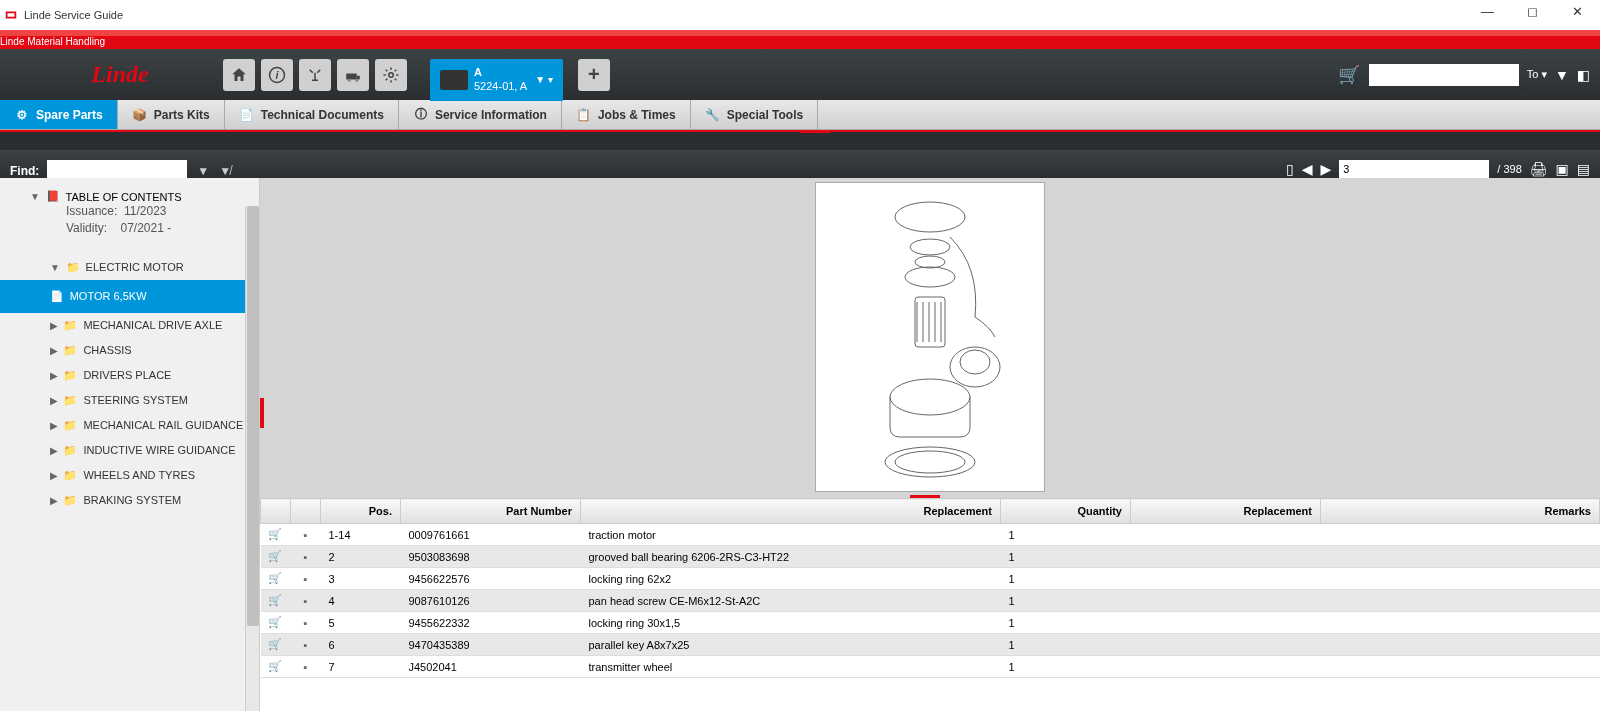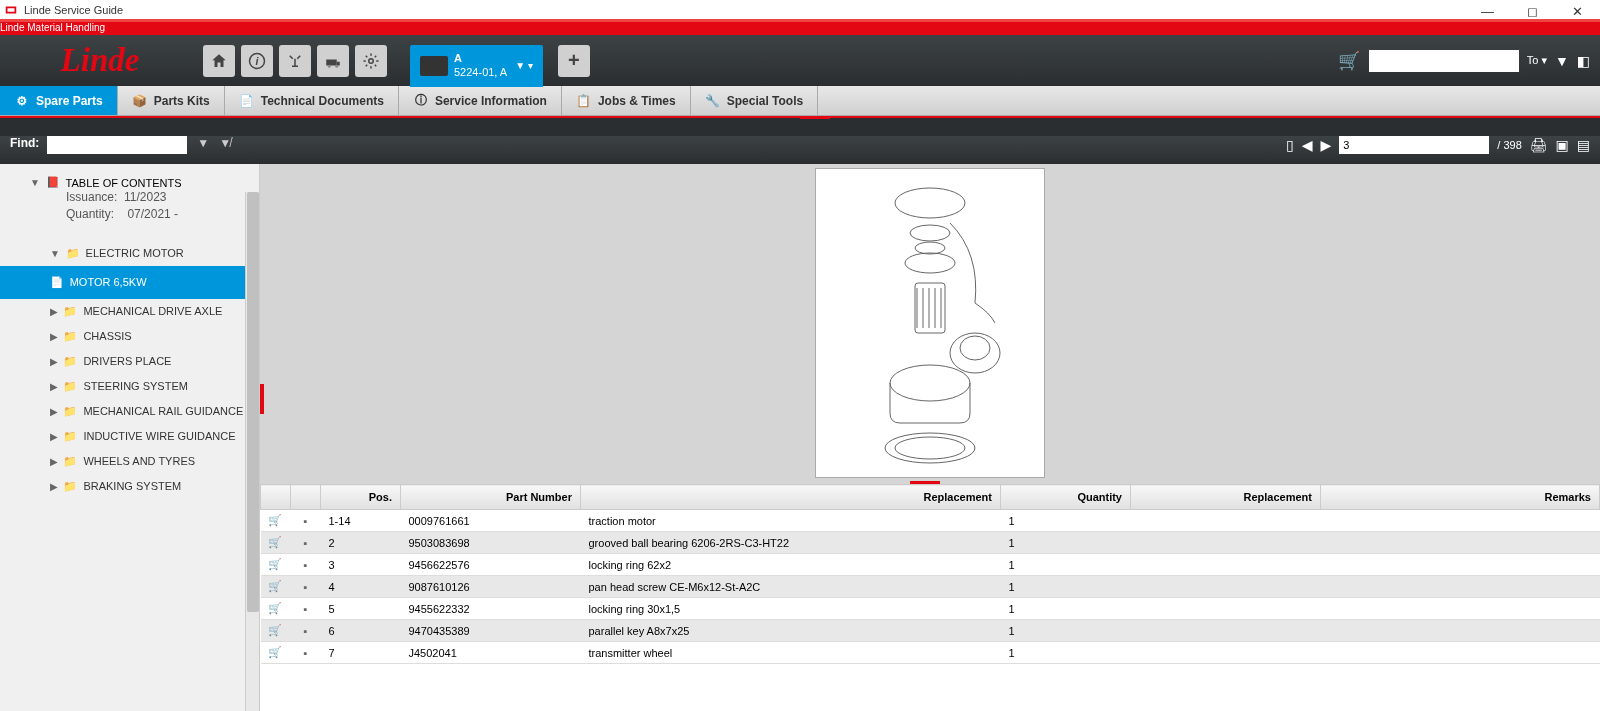--- a/index.html
+++ b/index.html
@@ -1,28 +1,28 @@
 <!DOCTYPE html>
 <html><head>
 <meta charset="utf-8">
 <style>
 * { margin: 0; padding: 0; box-sizing: border-box; font-family: Arial, sans-serif; }
 body { width: 1600px; height: 711px; background: #fff; overflow: hidden; font-size: 12px; }
 
-.titlebar { height: 22px; background: #fff; border-bottom: 3px solid #ef4444; display: flex; align-items: center; padding: 0 4px; position: relative; }
+.titlebar { height: 36px; background: #fff; border-bottom: 6px solid #ef4444; display: flex; align-items: center; padding: 0 4px; position: relative; }
 .titlebar .app-icon { width: 14px; height: 14px; margin-right: 6px; display: flex; align-items: center; justify-content: center; }
 .titlebar .title { font-size: 11px; color: #333; }
 .titlebar .win-controls { position: absolute; right: 0; top: 0; display: flex; }
 .titlebar .win-btn { width: 45px; height: 22px; display: flex; align-items: center; justify-content: center; font-size: 13px; color: #333; }
 .titlebar .win-btn.close { color: #333; }
 
 .red-band { height: 12px; background: #e30613; color: #fff; font-size: 10px; line-height: 12px; }
 
 .header-bar { height: 52px; background: linear-gradient(#3d4245, #2a2e31); display: flex; align-items: center; position: relative; border-top: 1px solid #e30613; }
-.logo-area { width: 200px; height: 52px; display: flex; align-items: center; justify-content: center; color: #e30613; font-family: 'Brush Script MT', cursive; font-size: 33px; font-style: italic; font-weight: bold; }
+.logo-area { width: 200px; height: 52px; display: flex; align-items: center; justify-content: center; color: #e30613; font-family: 'Brush Script MT', cursive; font-size: 24px; font-style: italic; font-weight: bold; margin-left: 20px; }
 .header-btn { width: 32px; height: 32px; background: #d0d0d0; border-radius: 3px; margin: 0 3px; display: flex; align-items: center; justify-content: center; color: #444; cursor: pointer; }
 .header-btn svg { width: 18px; height: 18px; }
 
 .model-tab { background: #0096db; height: 42px; margin-left: 20px; padding: 4px 10px; display: flex; align-items: center; color: #fff; border-radius: 2px 2px 0 0; position: relative; top: 5px; }
 .model-icon { width: 28px; height: 20px; margin-right: 6px; background: #333; border-radius: 2px; }
 .model-text { font-size: 11px; line-height: 1.2; }
 .model-text .line1 { font-weight: bold; }
 .model-dropdown { margin-left: 8px; color: #fff; font-size: 10px; }
 .add-tab { width: 32px; height: 32px; background: #d0d0d0; margin-left: 15px; display: flex; align-items: center; justify-content: center; font-size: 20px; font-weight: bold; color: #444; border-radius: 3px; }
 
@@ -33,21 +33,21 @@
 .filter-icn { color: #fff; font-size: 14px; }
 
 .nav-tabs { height: 30px; background: linear-gradient(#e8e8e8, #d0d0d0); display: flex; align-items: stretch; border-bottom: 1px solid #aaa; }
 .nav-tab { display: flex; align-items: center; padding: 0 14px; border-right: 1px solid #aaa; font-size: 12px; font-weight: bold; color: #333; cursor: pointer; gap: 6px; }
 .nav-tab.active { background: #0096db; color: #fff; }
 .nav-tab .tab-icon { width: 16px; height: 16px; display: flex; align-items: center; justify-content: center; }
 
 .dark-spacer { height: 20px; background: #2a2e31; border-top: 2px solid #e30613; position: relative; }
 .red-tick { position: absolute; top: -2px; left: 50%; width: 30px; height: 3px; background: #e30613; }
 
-.find-bar { height: 28px; background: linear-gradient(#3d4245, #2a2e31); display: flex; align-items: flex-start; padding: 0 10px; color: #fff; }
+.find-bar { height: 28px; background: linear-gradient(#3d4245, #2a2e31); display: flex; align-items: flex-end; padding: 0 10px; color: #fff; }
 .find-label { font-size: 12px; font-weight: bold; margin-right: 8px; }
 .find-input { width: 140px; height: 18px; background: #fff; border: none; padding: 0 4px; }
 .find-icons { margin-left: 10px; display: flex; gap: 10px; color: #ccc; }
 .find-right { margin-left: auto; display: flex; align-items: center; gap: 8px; color: #fff; }
 .page-input { width: 150px; height: 18px; background: #fff; border: none; color: #000; padding: 0 4px; font-size: 11px; }
 .page-total { font-size: 11px; }
 .nav-icon { cursor: pointer; font-size: 14px; }
 
 .content { display: flex; height: 559px; }
 
@@ -208,21 +208,21 @@
       <div class="tree-toc">
         <div class="toc-line">
           <span style="font-size:10px;color:#666">▼</span>
           <span>📕</span>
           <span>TABLE OF CONTENTS</span>
         </div>
         <div class="toc-sub">
           <span>Issuance:</span>&nbsp;&nbsp;<span>11/2023</span>
         </div>
         <div class="toc-sub">
-          <span>Quantity:</span>&nbsp;&nbsp;&nbsp;&nbsp;<span>07/2021 -</span>
+          <span>Validity:</span>&nbsp;&nbsp;&nbsp;&nbsp;<span>07/2021 -</span>
         </div>
       </div>
       <div style="height:12px"></div>
       <div class="tree-item level1">
         <span style="font-size:10px;color:#666">▼</span> 📁 <span>ELECTRIC MOTOR</span>
       </div>
       <div class="tree-item level2 selected">
         📄 <span>MOTOR 6,5KW</span>
       </div>
       <div class="tree-item level1">

